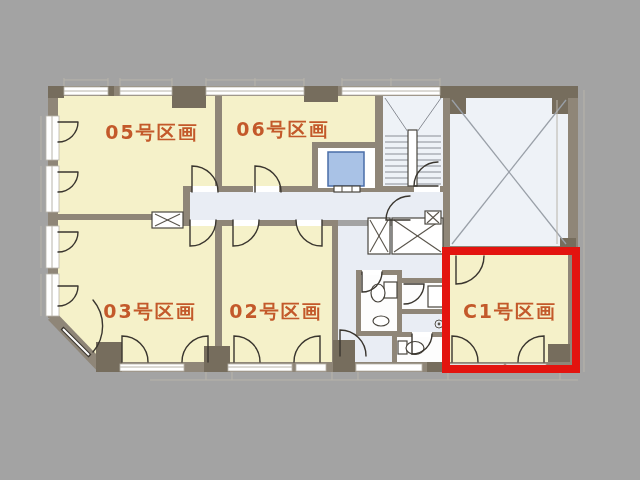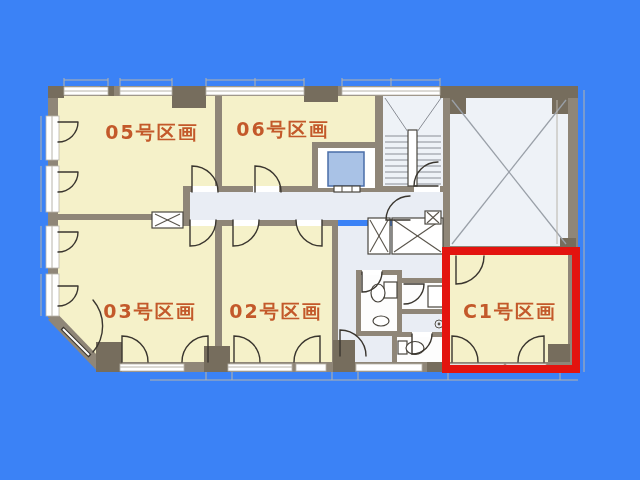--- a/index.html
+++ b/index.html
@@ -1,17 +1,17 @@
 <!DOCTYPE html>
 <html><head>
 <meta charset="utf-8">
 <style>
   html,body{margin:0;padding:0;background:#ffffff;}
   .stage{
-    position:relative;width:640px;height:480px;background:#3b82f6;
+    position:relative;width:640px;height:480px;background:#a3a3a3;
     font-family:"DejaVu Sans",sans-serif;overflow:hidden;
   }
   svg{display:block}
   .wall{fill:#8f8678;stroke:none}
   .pier{fill:#766d5d;stroke:none}
   .winslot{fill:#ffffff;stroke:#b8b4aa;stroke-width:0.8}
   .thin{stroke:#b8b4aa;stroke-width:1;fill:none}
   .door{stroke:#3a362f;stroke-width:1.4;fill:none;stroke-linecap:round}
   .fixt{fill:#ffffff;stroke:#4a463f;stroke-width:1.2}
   .xline{stroke:#5a554c;stroke-width:1.1}

